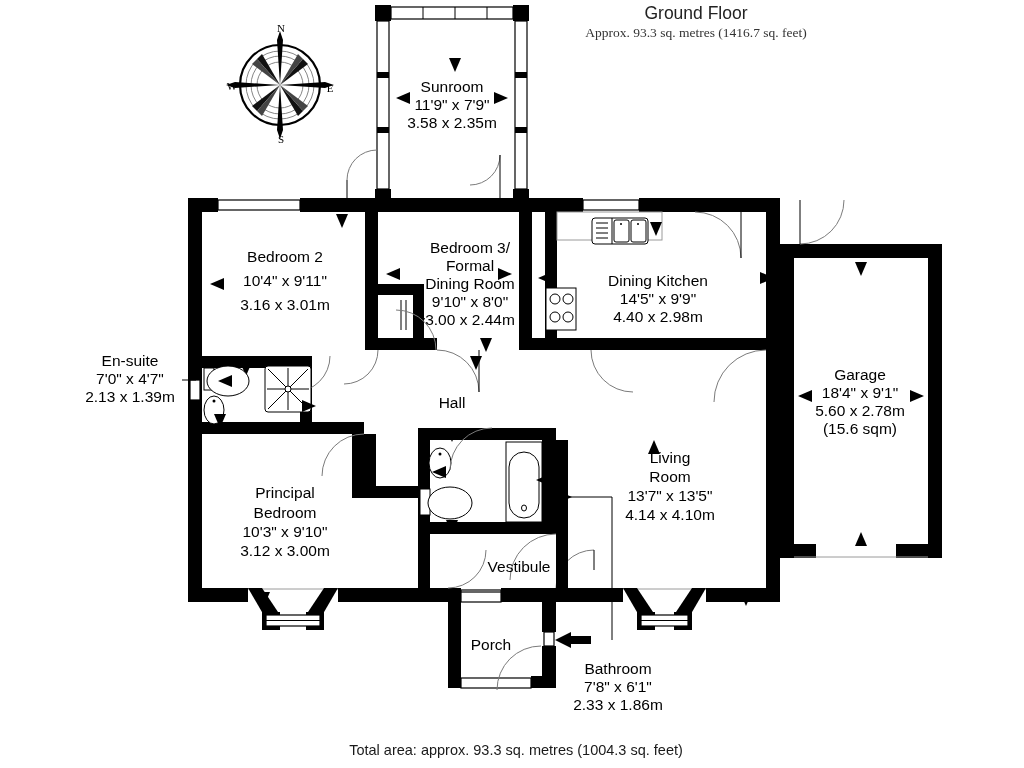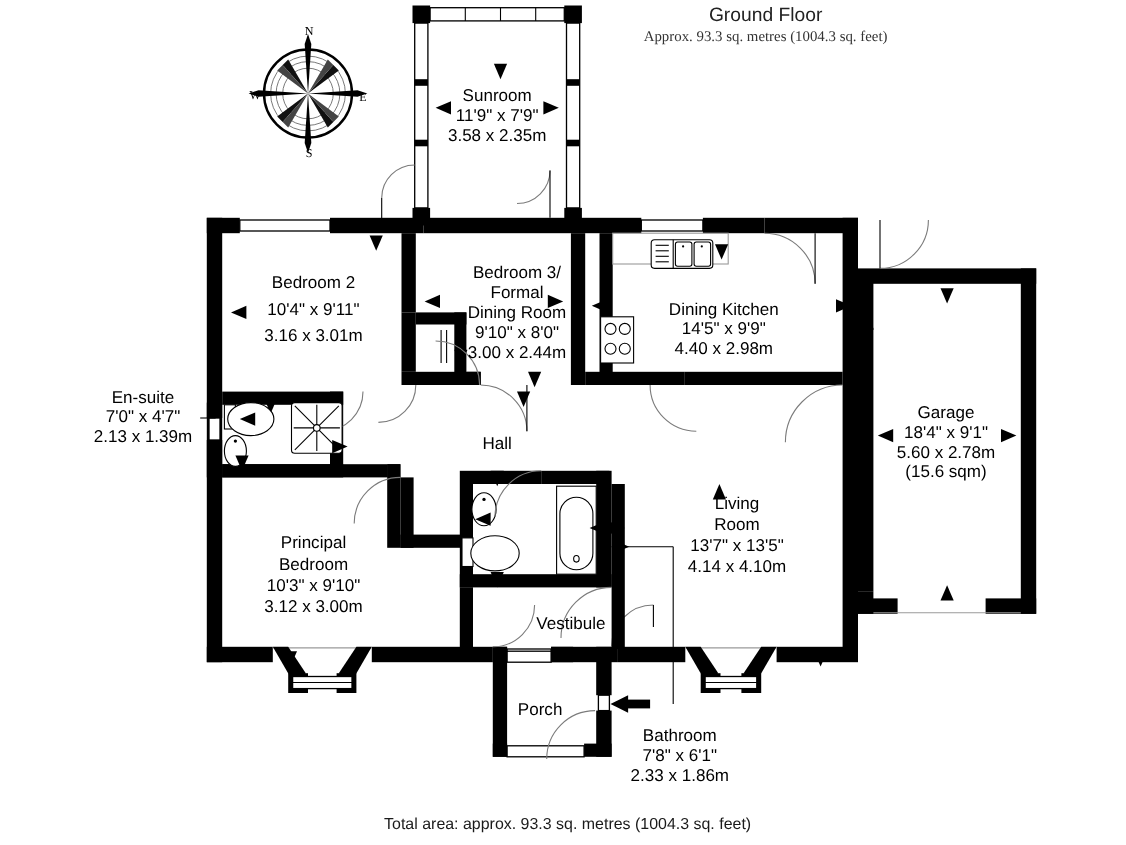--- a/index.html
+++ b/index.html
@@ -427,16 +427,16 @@
     <text class="lbl lbl-room" x="618" y="674">Bathroom</text>
     <text class="lbl lbl-dim" x="618" y="692">7'8" x 6'1"</text>
     <text class="lbl lbl-dim" x="618" y="710">2.33 x 1.86m</text>
   </g>
 
 </svg>
 </div>
 
 <div id="title-block">
   <div class="title-main">Ground Floor</div>
-  <div class="title-sub">Approx. 93.3 sq. metres (1004.3 sq. feet)</div>
+  <div class="title-sub">Approx. 93.3 sq. metres (1416.7 sq. feet)</div>
 </div>
 
 <div id="footer-block">Total area: approx. 93.3 sq. metres (1004.3 sq. feet)</div>
 
 </body></html>

